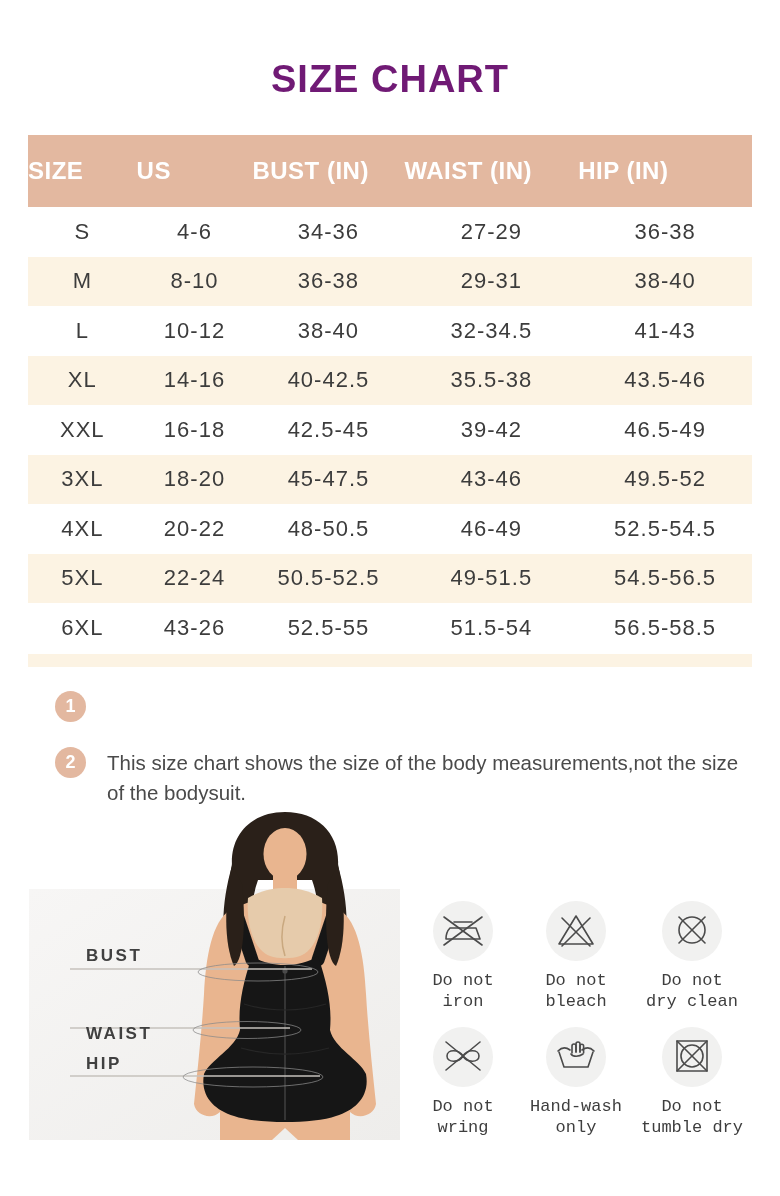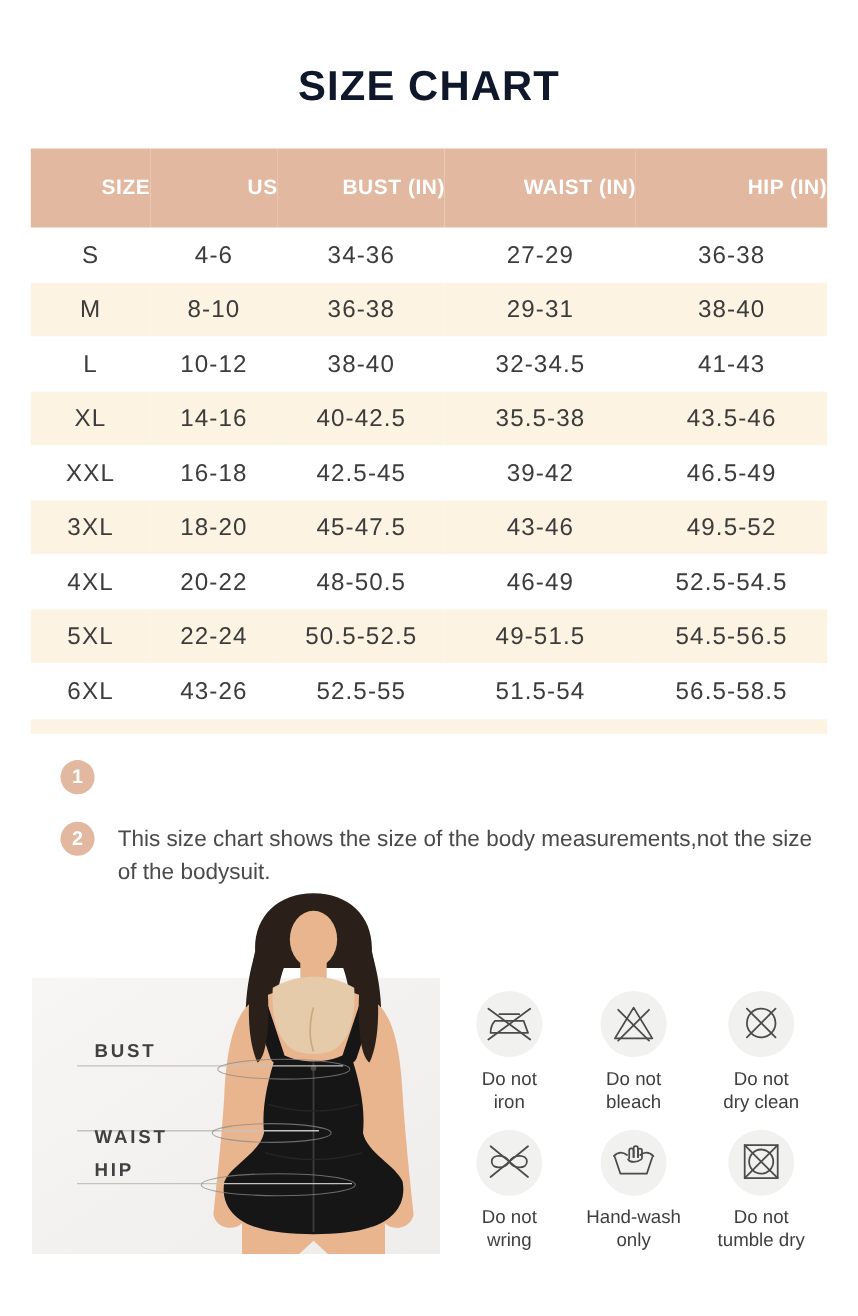--- a/index.html
+++ b/index.html
@@ -3,30 +3,30 @@
 <meta charset="utf-8">
 <style>
   html,body{margin:0;padding:0;background:#fff;}
   .page{
     position:relative;width:780px;height:1196px;background:#ffffff;
     font-family:"Liberation Sans",sans-serif;overflow:hidden;color:#3c3c3c;
   }
   
   .title{
     position:absolute;top:58px;left:0;width:100%;text-align:center;
-    font-size:38px;font-weight:bold;letter-spacing:1px;color:#0f172a;margin:0;
+    font-size:38px;font-weight:bold;letter-spacing:1px;color:#701a75;margin:0;
   }
   
   .size-table{
     position:absolute;left:28px;top:135px;width:724px;
     border-collapse:collapse;table-layout:fixed;
   }
   .size-table thead th{
     background:var(--header-bg,#E3B8A0);color:#ffffff;font-weight:bold;
-    font-size:19px;letter-spacing:.5px;height:72px;text-align:right;padding:0;
+    font-size:24px;letter-spacing:.5px;height:72px;text-align:left;padding:0;
   }
   .size-table tbody td{
     height:49.5px;font-size:22px;letter-spacing:1px;color:#3c3c3c;
     text-align:center;padding:0;background:#ffffff;
   }
   .size-table tbody tr:nth-child(even) td{background:var(--stripe-bg,#FCF3E3);}
   .table-footer-bar{
     position:absolute;left:28px;top:654px;width:724px;height:13px;
     background:var(--stripe-bg,#FCF3E3);
   }
@@ -52,21 +52,21 @@
   .meas-bust{left:86px;top:946px;}
   .meas-waist{left:86px;top:1006px;margin-top:18px;}
   .meas-hip{left:86px;top:1054px;}
   
   .care-item{position:absolute;width:130px;text-align:center;}
   .care-circle{
     width:60px;height:60px;border-radius:50%;margin:0 auto;
     background:var(--care-circle-bg,#F1F1F0);
     display:flex;align-items:center;justify-content:center;
   }
-  .care-label{margin-top:9px;font-size:17px;line-height:21px;color:#3e3e3e;}
+  .care-label{margin-top:9px;font-size:17px;line-height:21px;color:#3e3e3e;font-family:Liberation Mono, monospace;}
   .care-r1{top:901px;}
   .care-r2{top:1027px;}
   .care-c1{left:398px;}
   .care-c2{left:511px;}
   .care-c3{left:627px;}
 </style>
 </head>
 <body>
 
 <div class="page">

